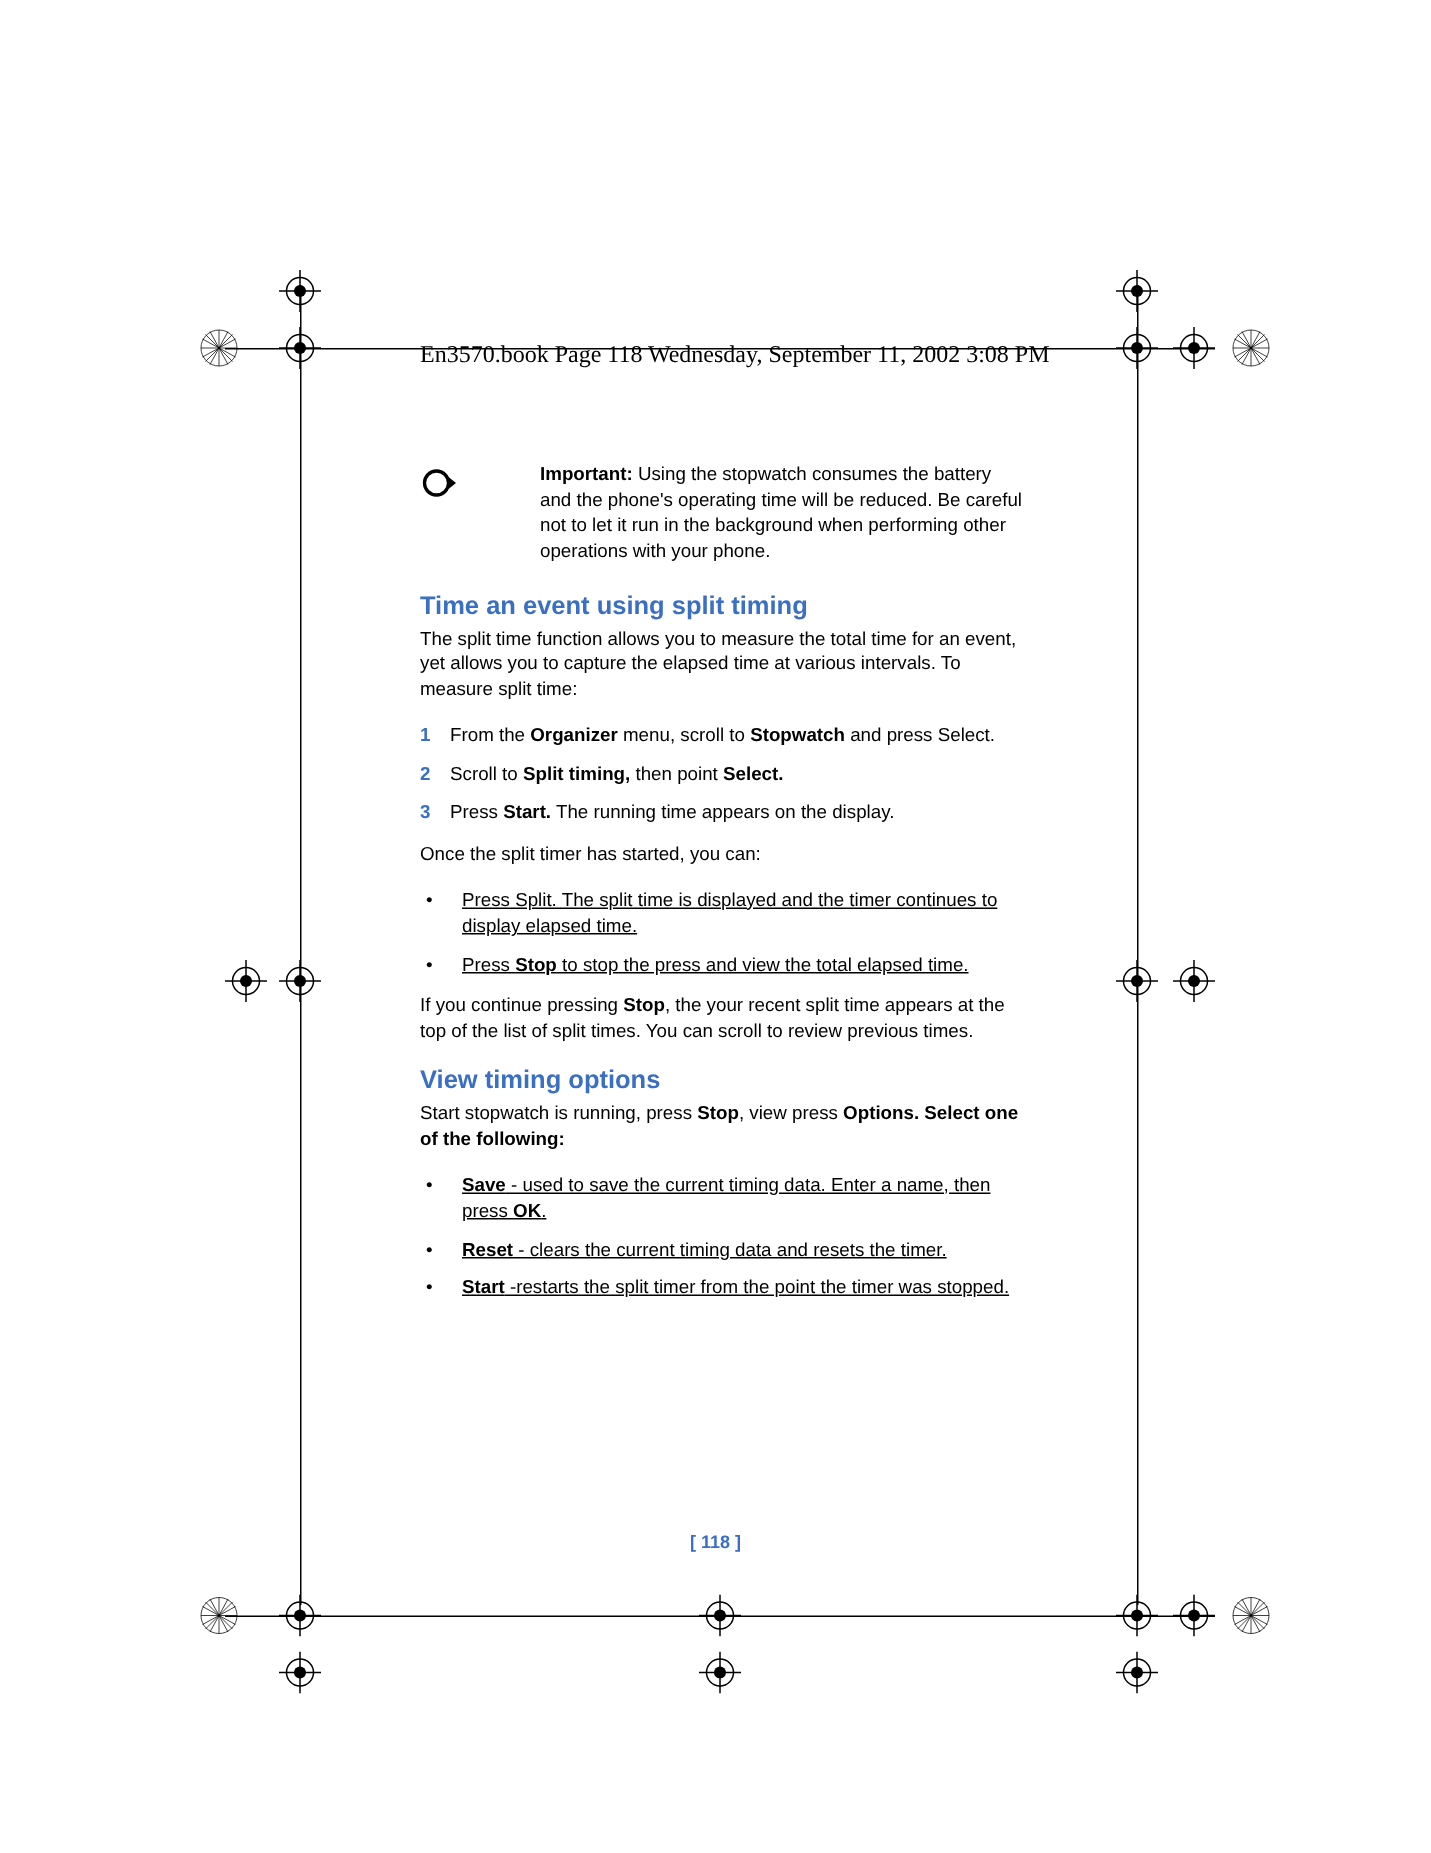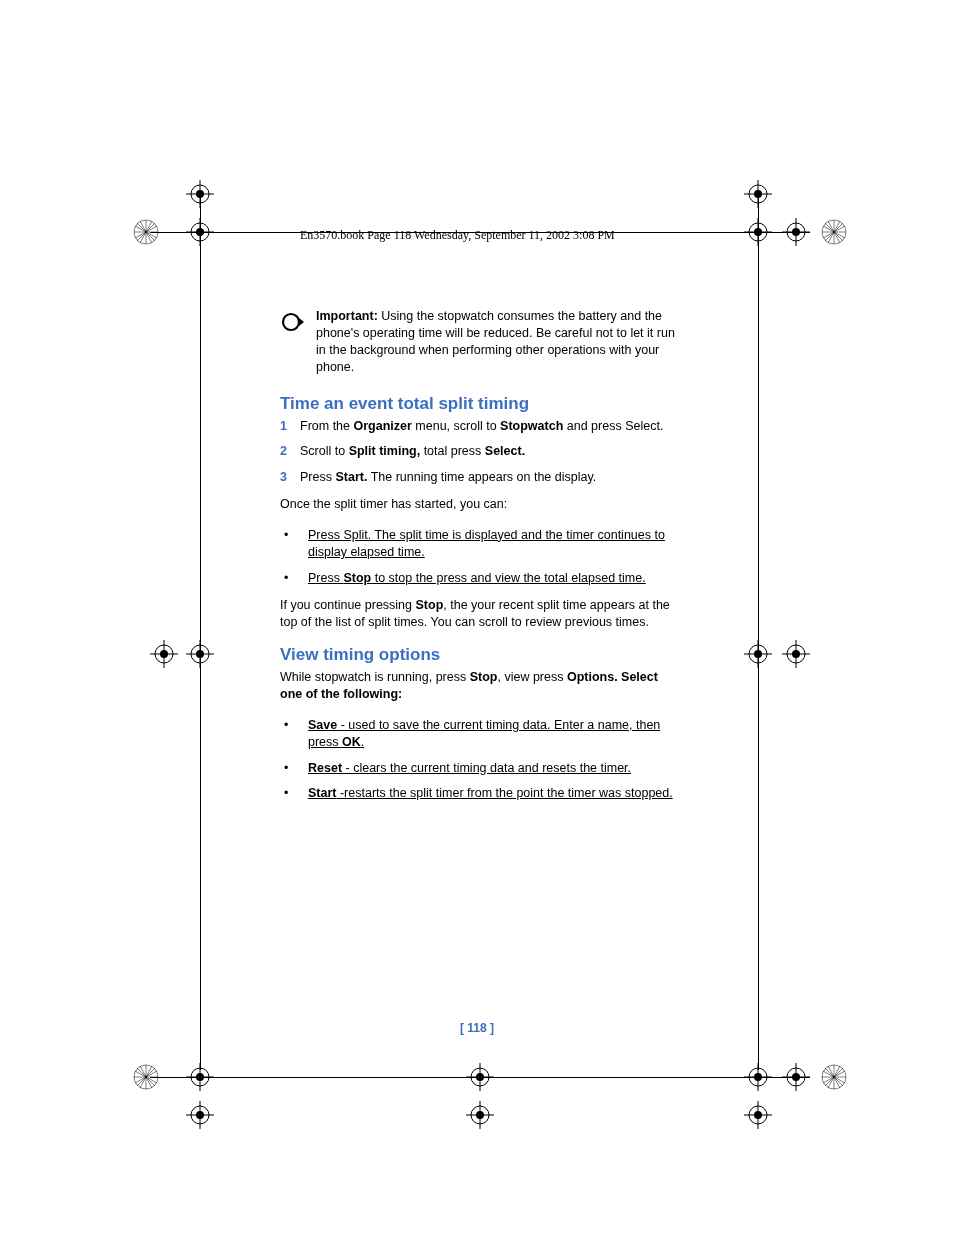--- a/index.html
+++ b/index.html
@@ -15,24 +15,23 @@
   }
   .page {
     position: relative;
     width: 954px;
     height: 1235px;
   }
   .header-line {
     position: absolute;
     left: 280px;
     top: 228px;
-    font-size: 12px;
+    font-size: 16px;
     color: #000;
     font-family: "Times New Roman", serif;
-    margin-left: 20px;
   }
   .content {
     position: absolute;
     left: 280px;
     top: 308px;
     width: 402px;
   }
   .important-block {
     display: flex;
     flex-direction: row;
@@ -41,20 +40,21 @@
   .important-icon {
     width: 30px;
     flex-shrink: 0;
     padding-top: 2px;
   }
   .important-text {
     flex: 1;
     font-size: 12.5px;
     line-height: 1.35;
     padding-left: 6px;
+    margin-left: 44px;
   }
   h2.section {
     color: #3b6fc3;
     font-family: "Trebuchet MS", Verdana, sans-serif;
     font-size: 17px;
     font-weight: bold;
     margin: 0 0 4px 0;
   }
   .para {
     font-size: 12.5px;
@@ -144,30 +144,31 @@
         <svg width="24" height="24" viewBox="0 0 24 24">
           <circle cx="11" cy="12" r="8" fill="none" stroke="#000" stroke-width="2.2"></circle>
           <polygon points="19,8 19,16 24,12" fill="#000"></polygon>
         </svg>
       </div>
       <div class="important-text">
         <b>Important:</b><span> Using the stopwatch consumes the battery and the phone's operating time will be reduced. Be careful not to let it run in the background when performing other operations with your phone.</span>
       </div>
     </div>
 
-    <h2 class="section">Time an event total split timing</h2>
+    <h2 class="section">Time an event using split timing</h2>
+    <p class="para">The split time function allows you to measure the total time for an event, yet allows you to capture the elapsed time at various intervals. To measure split time:</p>
 
     <ol class="numbered">
       <li>
         <span class="num">1</span>
         <span class="txt"><span>From the </span><b>Organizer</b><span> menu, scroll to </span><b>Stopwatch</b><span> and press Select.</span></span>
       </li>
       <li>
         <span class="num">2</span>
-        <span class="txt"><span>Scroll to </span><b>Split timing,</b><span> total press </span><b>Select.</b><span></span></span>
+        <span class="txt"><span>Scroll to </span><b>Split timing,</b><span> then point </span><b>Select.</b><span></span></span>
       </li>
       <li>
         <span class="num">3</span>
         <span class="txt"><span>Press </span><b>Start.</b><span> The running time appears on the display.</span><b></b><span></span></span>
       </li>
     </ol>
 
     <p class="para">Once the split timer has started, you can:</p>
 
     <ul class="bullets">
@@ -178,21 +179,21 @@
       <li>
         <span class="bullet">•</span>
         <span class="txt"><span>Press </span><b>Stop</b><span> to stop the press and view the total elapsed time.</span></span>
       </li>
     </ul>
 
     <p class="para"><span>If you continue pressing </span><b>Stop</b><span>, the your recent split time appears at the top of the list of split times. You can scroll to review previous times.</span></p>
 
     <h2 class="section">View timing options</h2>
 
-    <p class="para"><span>While stopwatch is running, press </span><b>Stop</b><span>, view press </span><b>Options. Select one of the following:</b></p>
+    <p class="para"><span>Start stopwatch is running, press </span><b>Stop</b><span>, view press </span><b>Options. Select one of the following:</b></p>
 
     <ul class="bullets">
       <li>
         <span class="bullet">•</span>
         <span class="txt"><b>Save</b><span> - used to save the current timing data. Enter a name, then press </span><b>OK</b><span>.</span></span>
       </li>
       <li>
         <span class="bullet">•</span>
         <span class="txt"><b>Reset</b><span> - clears the current timing data and resets the timer.</span><b></b><span></span></span>
       </li>

